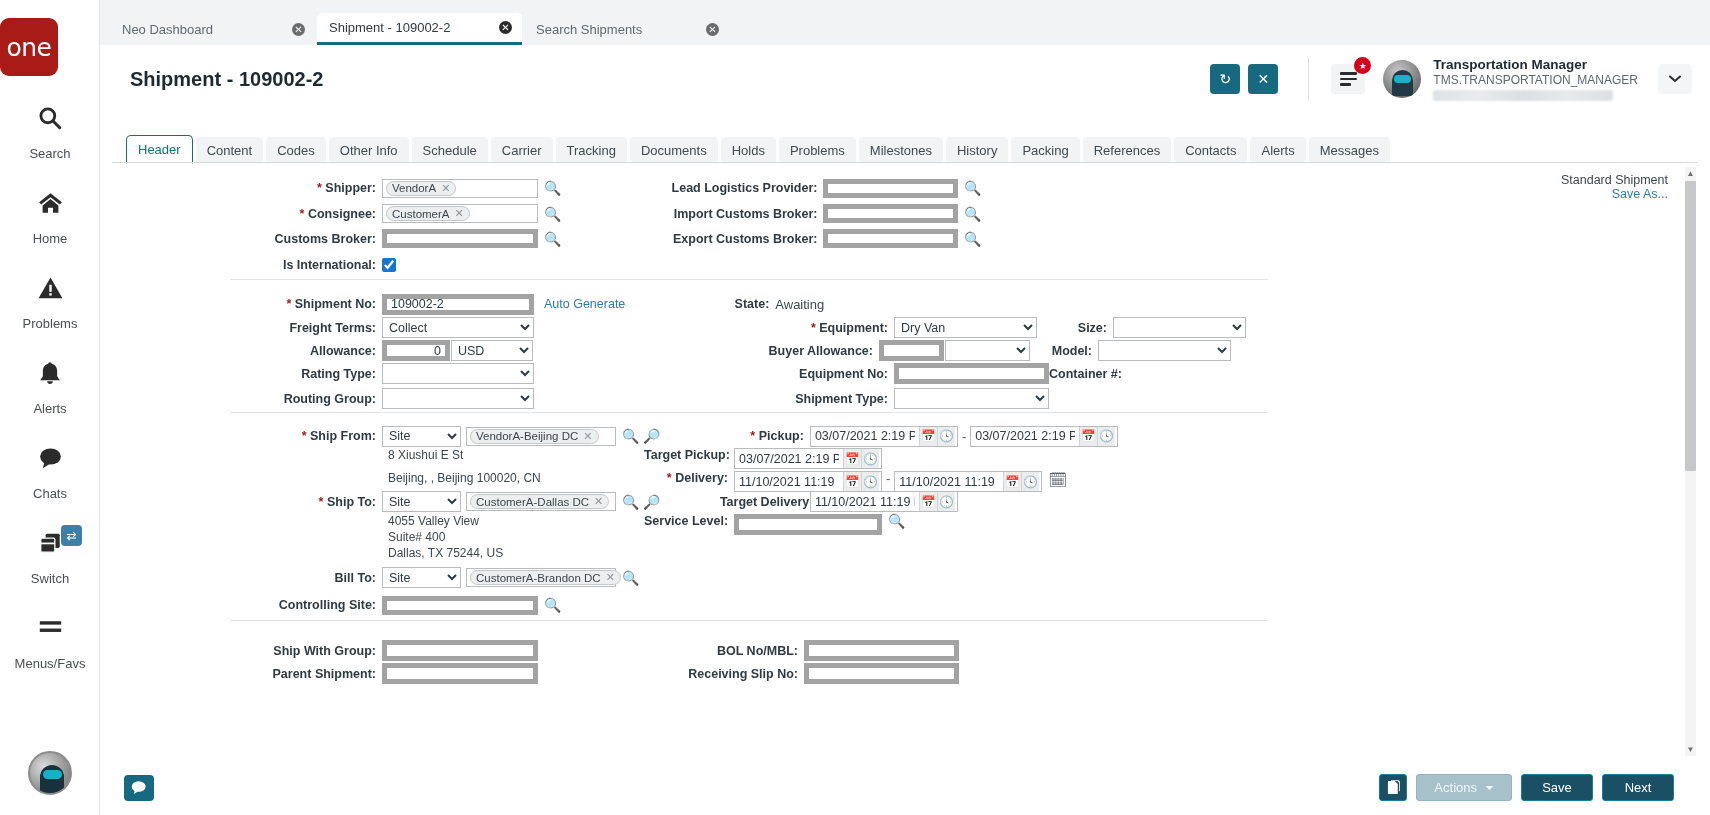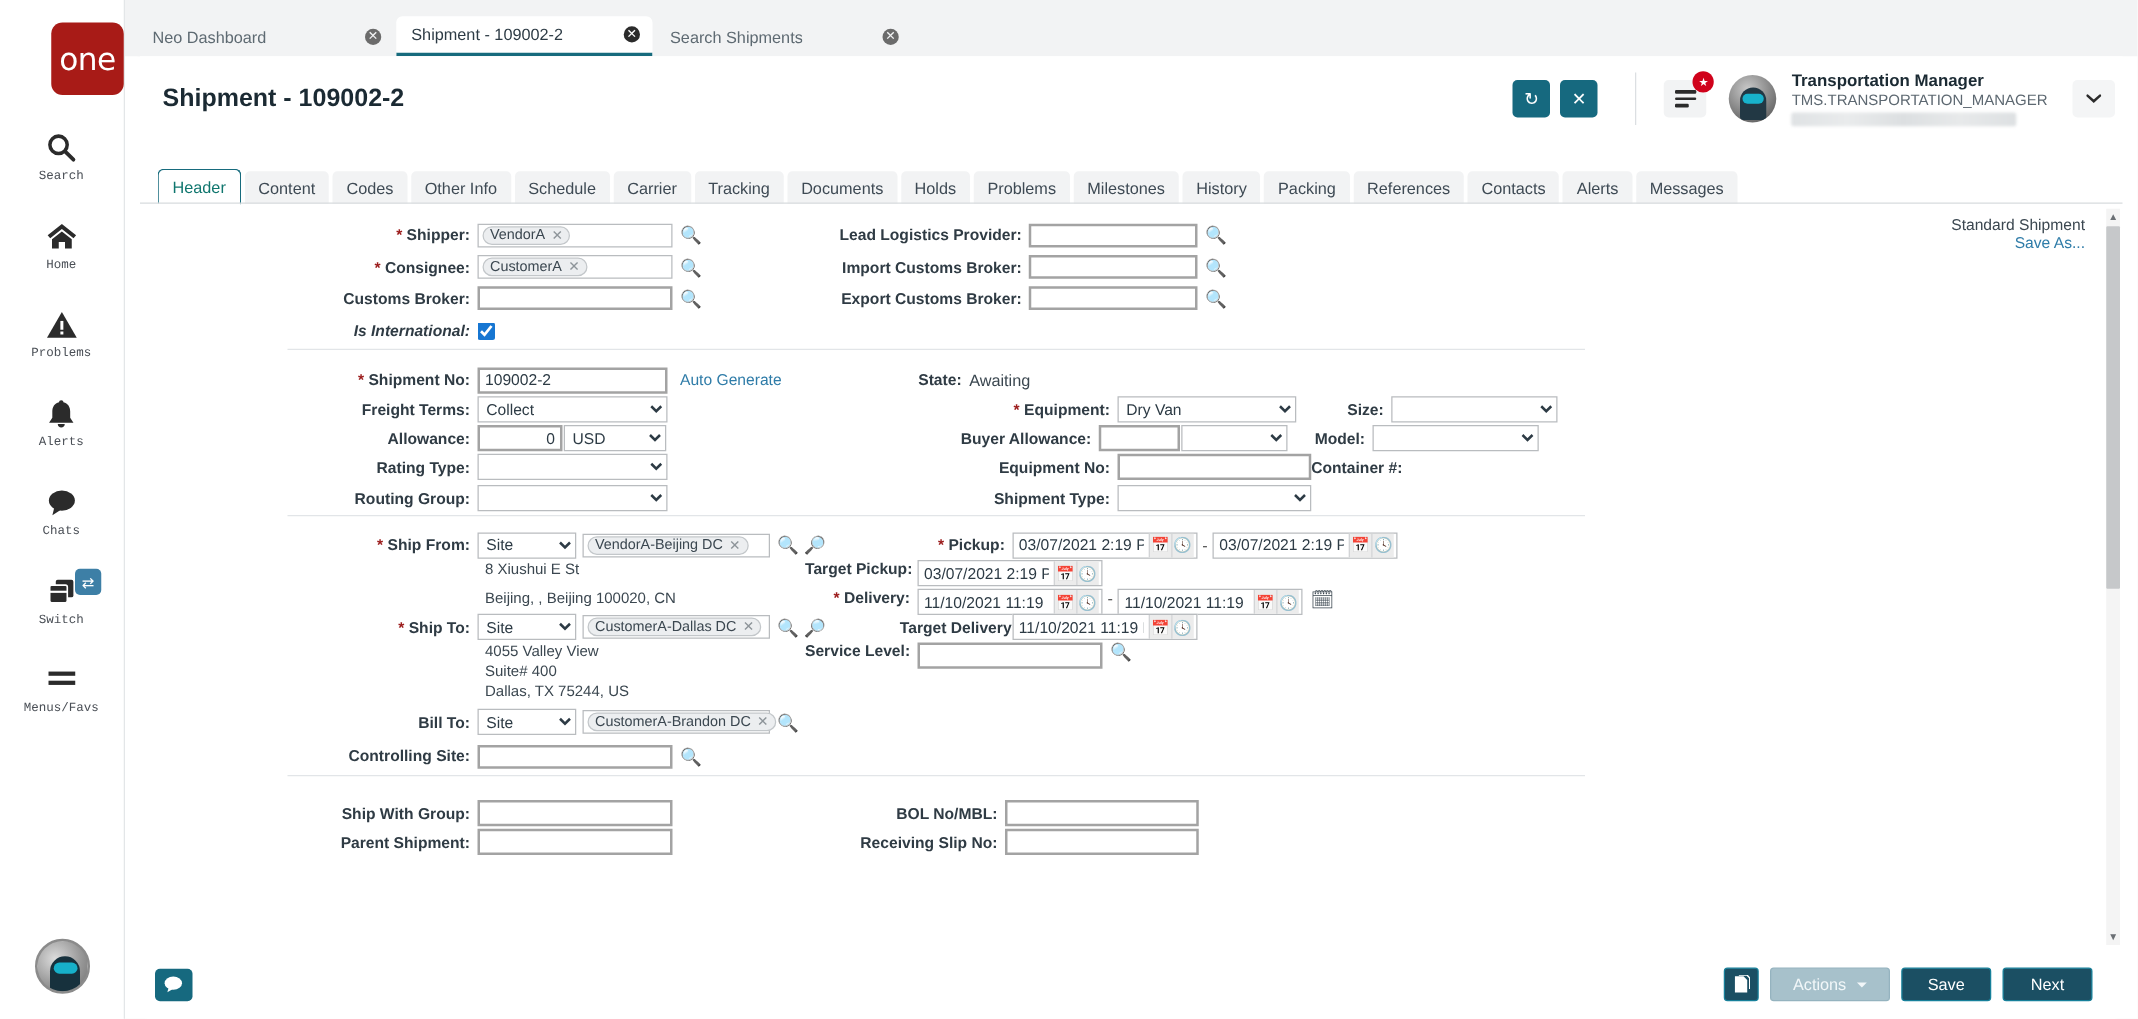--- a/index.html
+++ b/index.html
@@ -11,41 +11,41 @@
     font-family: "Liberation Sans", sans-serif;
     font-size: 13px;
     color: #2d3b45;
   }
 
   
   #rail {
     position: absolute; left: 0; top: 0; width: 100px; height: 815px;
     background: #ffffff;
     border-right: 1px solid #e3e6e8;
-    display: flex; flex-direction: column; align-items: flex-end;
+    display: flex; flex-direction: column; align-items: flex-start;
   }
   #logo {
     width: 58px; height: 58px; margin-top: 18px;
     background: #a81b17; border-radius: 9px;
     display: flex; align-items: center; justify-content: center;
     color: #fff; font-size: 25px; letter-spacing: -0.5px;
     font-family: "DejaVu Sans", sans-serif; font-weight: 400;
   }
   .rail-item {
     margin-top: 27px; width: 100px;
     display: flex; flex-direction: column; align-items: center;
     cursor: pointer; position: relative;
   }
   .rail-item .ricon {
     height: 30px; display: flex; align-items: center; justify-content: center;
     color: #2b2b2b;
   }
   .rail-item .rlabel {
-    margin-top: 3px; font-size: 10px; color: #4a4f56;
-    font-family: Liberation Mono, monospace;
+    margin-top: 13px; font-size: 13px; color: #4a4f56;
+    font-family: Liberation Sans, sans-serif;
   }
   .switch-badge {
     position: absolute; right: 18px; top: -3px;
     width: 21px; height: 21px; border-radius: 4px;
     background: #3d7fa6; color: #fff;
     display: flex; align-items: center; justify-content: center;
     font-size: 12px; line-height: 1;
   }
   #rail-avatar {
     position: absolute; bottom: 20px; left: 28px;
@@ -199,21 +199,21 @@
 
   .row { display: flex; align-items: center; height: 24px; margin-bottom: 0px; }
   .lbl {
     text-align: right; font-weight: bold; font-size: 12.5px; color: #2f3b44;
     padding-right: 6px; white-space: nowrap;
   }
   .req { color: #9b1b1b; font-weight: bold; }
   .val { font-weight: normal; color: #3b4750; }
 
   input.tf, .fakeinput {
-    height: 19px; border: 2px solid #a3a3a3; background: #fff;
+    height: 19px; border: 5px solid #a3a3a3; background: #fff;
     font-size: 12.5px; font-family: "Liberation Sans", sans-serif;
     color: #2d3b45; padding: 0 4px; outline: none;
   }
   select.sel {
     height: 21px; border: 1px solid #b9bcbf; background: #fff;
     font-size: 12.5px; font-family: "Liberation Sans", sans-serif;
     color: #2d3b45; padding: 0 2px;
   }
   .chipbox {
     height: 19px; border: 1px solid #b9bcbf; background: #fff;
@@ -516,21 +516,21 @@
       <div class="row" style="height:25px;">
         <div class="lbl" style="width:270px;"><span>Customs Broker:</span></div>
         <input class="tf" style="width: 156px;" value="">
         <span class="mag">🔍</span>
         <div class="lbl" style="width:262px;"><span>Export Customs Broker:</span></div>
         <input class="tf" style="width: 135px;" value="">
         <span class="mag">🔍</span>
       </div>
 
       <div class="row" style="height:28px;">
-        <div class="lbl" style="width:270px;font-style:italic;"><span>Is International:</span></div>
+        <div class="lbl" style="width:270px;"><span>Is International:</span></div>
         <input type="checkbox" checked="" style="width: 14px; height: 14px; accent-color: rgb(22, 118, 210); margin: 0px;">
       </div>
     </div>
     <div class="sect-rule" style="margin-left:118px;margin-right:430px;"></div>
 
     <div class="section" style="padding-top:12px;">
       <div class="row" style="height:24px;">
         <div class="lbl" style="width:270px;"><span class="req">*</span> <span>Shipment No:</span></div>
         <input class="tf" style="width: 152px; height: 21px;" value="109002-2">
         <span class="lnk">Auto Generate</span>

